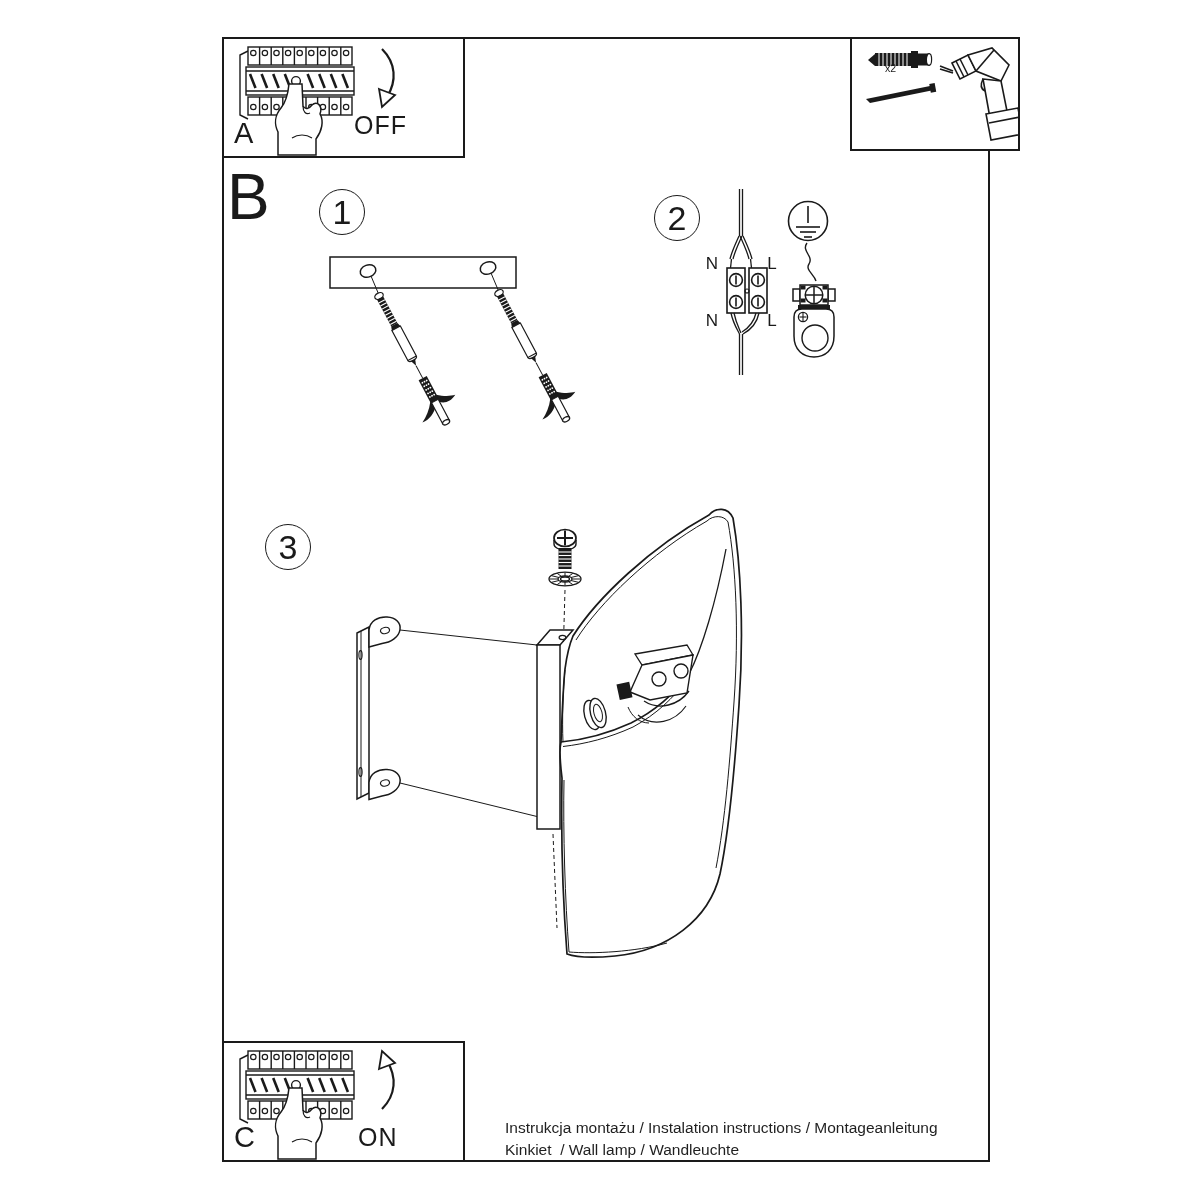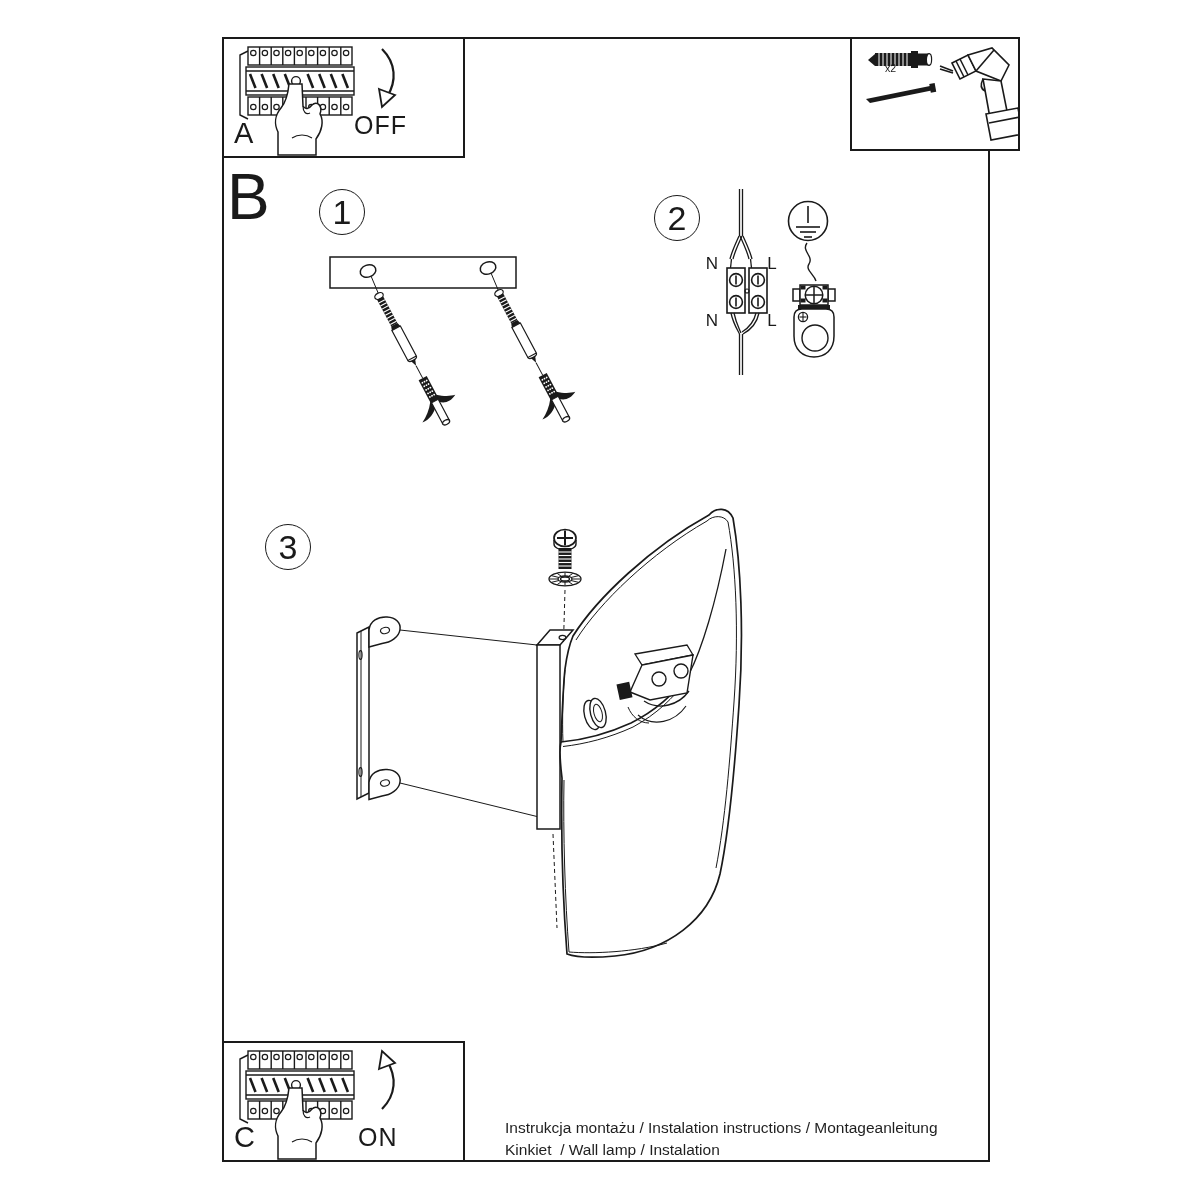--- a/index.html
+++ b/index.html
@@ -370,15 +370,15 @@
       <g>
         <path class="lineart" stroke-width="2.2" d="M158,66 C172,52 173,34 163,18"></path>
         <polygon points="155,26 171,20 158,8" fill="#fff" stroke="#1a1a1a" stroke-width="1.8"></polygon>
       </g>
     </svg>
     <span class="abs corner-letter" style="left:10px;top:78px">C</span>
     <span class="abs action-label" style="left:134px;top:80px">ON</span>
   </div>
 
   <div class="abs footer" style="top:1119px">Instrukcja montażu / Instalation instructions / Montageanleitung</div>
-  <div class="abs footer" style="top:1141px">Kinkiet  / Wall lamp / Instalation</div>
+  <div class="abs footer" style="top:1141px">Kinkiet  / Wall lamp / Wandleuchte</div>
 
 </div>
 
 </body></html>

